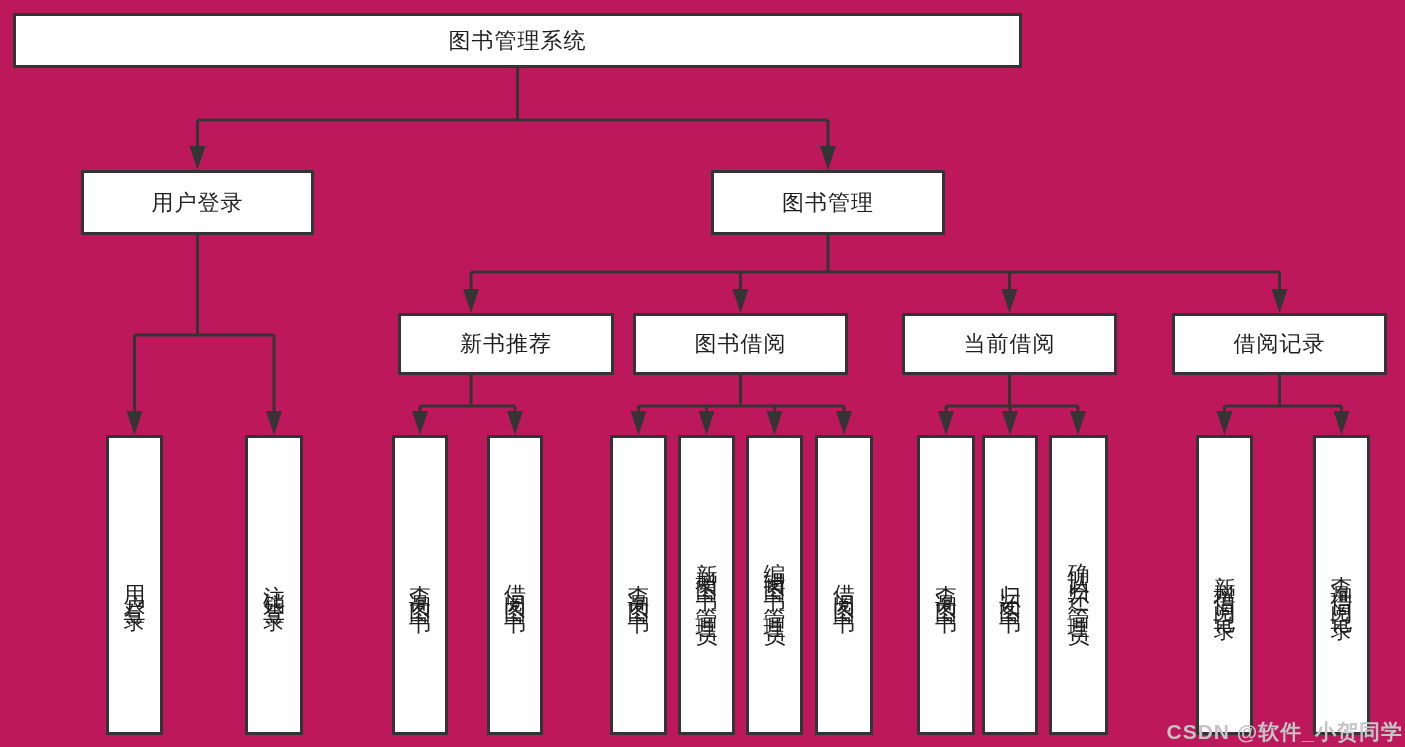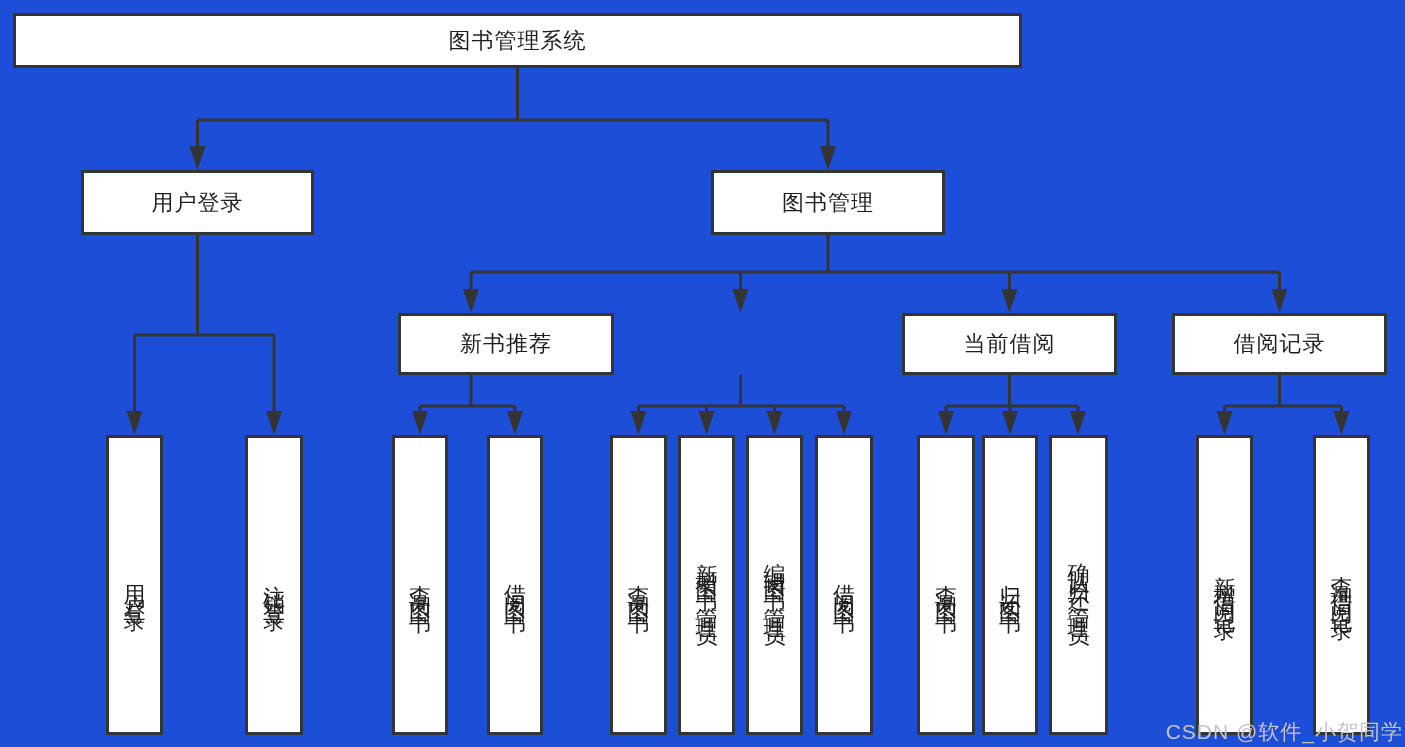--- a/index.html
+++ b/index.html
@@ -1,20 +1,20 @@
 <!DOCTYPE html>
 <html><head>
 <meta charset="utf-8">
 <style>
   html, body { margin: 0; padding: 0; background: #ffffff; }
   .canvas {
     position: relative;
     width: 1405px;
     height: 747px;
-    background: #1d4ed8;
+    background: #be185d;
     font-family: "Liberation Sans", sans-serif;
     overflow: hidden;
   }
   svg.connectors {
     position: absolute;
     left: 0; top: 0;
     width: 1405px; height: 747px;
   }
   .cl { stroke: #343434; stroke-width: 3; fill: none; }
   .ah { fill: #343434; stroke: none; }
@@ -45,20 +45,21 @@
     letter-spacing: 9px;
     color: #1e1e1e;
   }
   .watermark {
     position: absolute;
     right: 2px;
     bottom: 1px;
     font-size: 21px;
     color: #c4c4c4;
     letter-spacing: 1px;
+    font-weight: bold;
   }
 </style>
 </head>
 <body>
 
 <div class="canvas">
 
   <svg class="connectors" viewBox="0 0 1405 747">
 
     <path class="cl" d="M517.5 68 V120"></path>
@@ -120,20 +121,21 @@
     <path class="cl" d="M1341.5 406 V419"></path>
     <polygon class="ah" points="1333.5,411 1349.5,411 1341.5,435"></polygon>
   </svg>
 
   <div class="hbox" style="left:13px; top:13px; width:1009px; height:55px;">图书管理系统</div>
 
   <div class="hbox" style="left:81px; top:170px; width:233px; height:65px;">用户登录</div>
   <div class="hbox" style="left:711px; top:170px; width:234px; height:65px;text-align:right;">图书管理</div>
 
   <div class="hbox" style="left:363px; top:313px; width:216px; height:62px;margin-left:35px;">新书推荐</div>
+  <div class="hbox" style="left:633px; top:313px; width:215px; height:62px;">图书借阅</div>
   <div class="hbox" style="left:902px; top:313px; width:215px; height:62px;">当前借阅</div>
   <div class="hbox" style="left:1172px; top:313px; width:215px; height:62px;">借阅记录</div>
 
   <div class="vbox" style="left:106px; width:57px;">用户登录</div>
   <div class="vbox" style="left:245px; width:58px;">注销登录</div>
 
   <div class="vbox" style="left:392px; width:56px;">查询图书</div>
   <div class="vbox" style="left:487px; width:56px;">借阅图书</div>
 
   <div class="vbox" style="left:610px; width:57px;">查询图书</div>

